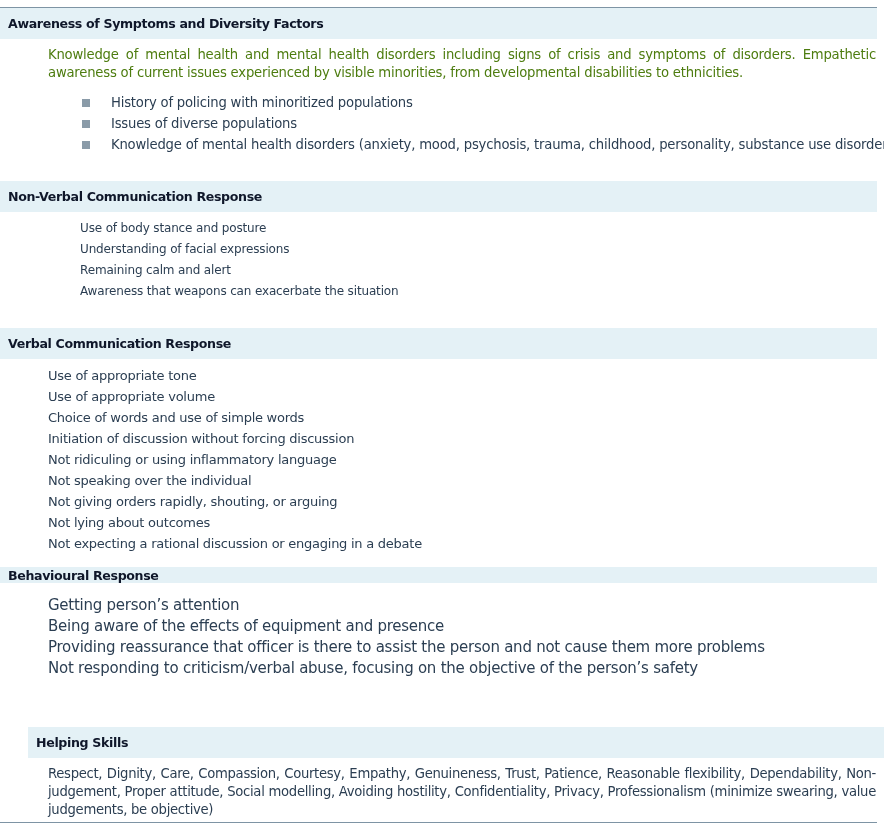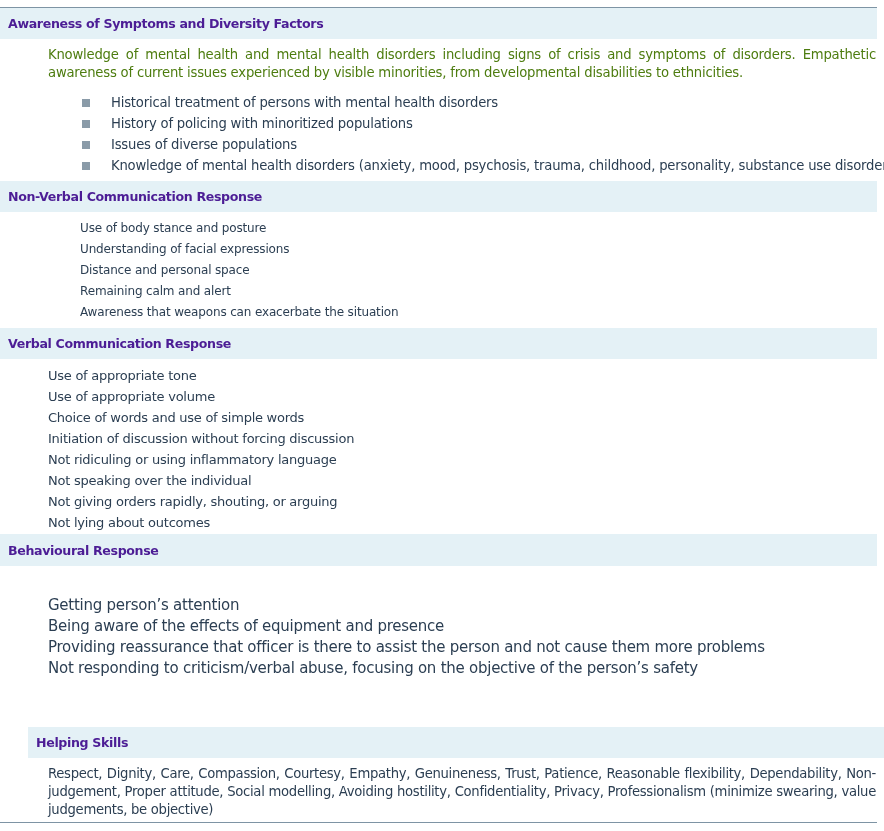--- a/index.html
+++ b/index.html
@@ -27,21 +27,21 @@
     .band {
       position: absolute;
       left: 0;
       width: 877px;
       background: #e4f1f6;
       box-sizing: border-box;
       padding-left: 8px;
       font-weight: bold;
       font-size: 12.6px;
       letter-spacing: -0.35px;
-      color: #4c1d95;
+      color: #0f172a;
       display: flex;
       align-items: center;
     }
     .body-text {
       position: absolute;
       left: 48px;
       width: 828px;
       font-size: 13.2px;
       letter-spacing: -0.2px;
       color: #4d7c0f;
@@ -105,63 +105,58 @@
 
 <div class="frame"></div>
 
 <div class="band" style="top:8px;height:31px;">
   <span>Awareness of Symptoms and Diversity Factors</span>
 </div>
 <div class="body-text para" style="top:46px;">Knowledge of mental health and mental health disorders including signs of crisis and symptoms of disorders. Empathetic awareness of current issues experienced by visible minorities, from developmental disabilities to ethnicities.</div>
 <ul class="bullet-list" style="top:92px;">
   <li>
       <span class="bullet-sq"></span>
-      <span>Historical treatment of persons with mental health disorders</span>
-    </li>
-  <li>
-      <span class="bullet-sq"></span>
       <span>History of policing with minoritized populations</span>
     </li>
   <li>
       <span class="bullet-sq"></span>
       <span>Issues of diverse populations</span>
     </li>
   <li>
       <span class="bullet-sq"></span>
       <span>Knowledge of mental health disorders (anxiety, mood, psychosis, trauma, childhood, personality, substance use disorders, etc.)</span>
     </li>
 </ul>
 
 <div class="band" style="top:181px;height:31px;">
   <span>Non-Verbal Communication Response</span>
 </div>
 <ul class="plain-list nv" style="top:218px;">
   <li>Use of body stance and posture</li>
   <li>Understanding of facial expressions</li>
-  <li>Distance and personal space</li>
   <li>Remaining calm and alert</li>
   <li>Awareness that weapons can exacerbate the situation</li>
 </ul>
 
 <div class="band" style="top:328px;height:31px;">
   <span>Verbal Communication Response</span>
 </div>
 <ul class="plain-list vb" style="top:365px;">
   <li>Use of appropriate tone</li>
   <li>Use of appropriate volume</li>
   <li>Choice of words and use of simple words</li>
   <li>Initiation of discussion without forcing discussion</li>
   <li>Not ridiculing or using inflammatory language</li>
   <li>Not speaking over the individual</li>
   <li>Not giving orders rapidly, shouting, or arguing</li>
   <li>Not lying about outcomes</li>
   <li>Not expecting a rational discussion or engaging in a debate</li>
 </ul>
 
-<div class="band" style="top:534px;height:32px;">
+<div class="band" style="top:567px;height:16px;">
   <span>Behavioural Response</span>
 </div>
 <ul class="plain-list bh" style="top:595px;">
   <li>Getting person’s attention</li>
   <li>Being aware of the effects of equipment and presence</li>
   <li>Providing reassurance that officer is there to assist the person and not cause them more problems</li>
   <li>Not responding to criticism/verbal abuse, focusing on the objective of the person’s safety</li>
 </ul>
 
 <div class="band" style="top:727px;height:31px;margin-left:28px;">

